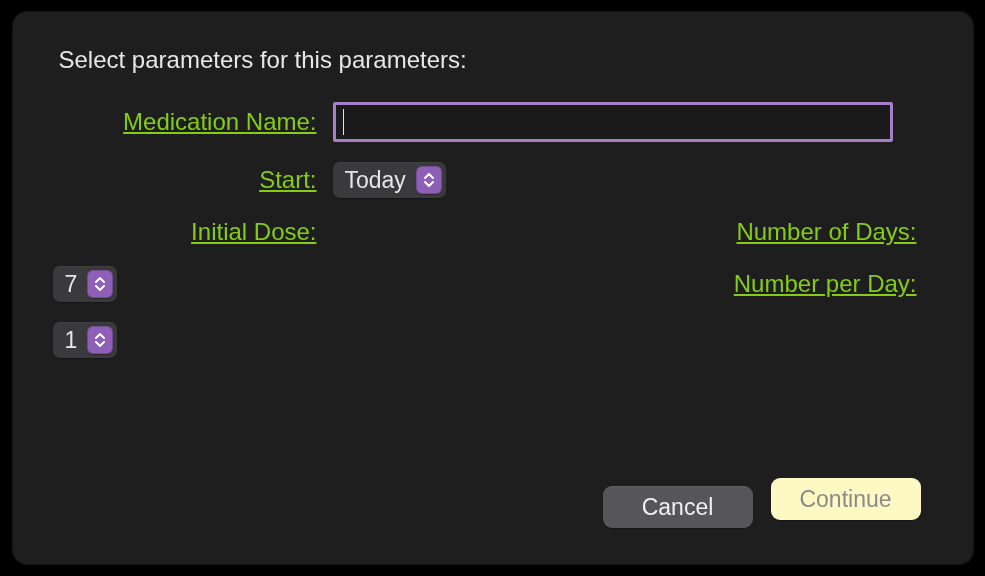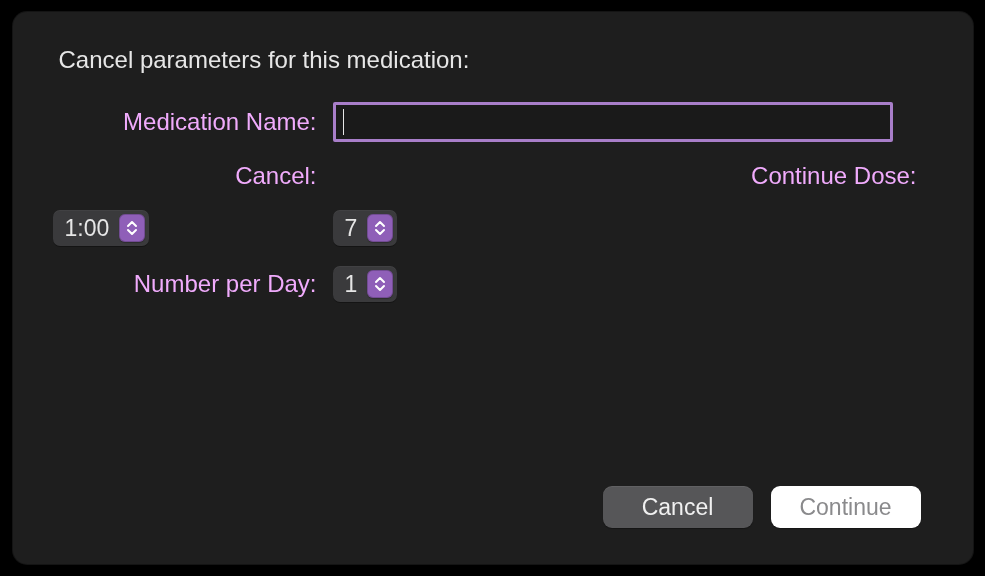--- a/index.html
+++ b/index.html
@@ -33,25 +33,26 @@
       margin-bottom: 28px;
       margin-left: 6px;
     }
     .form {
       display: grid;
       grid-template-columns: 280px 1fr;
       row-gap: 20px;
       align-items: center;
     }
     .label {
-      color: #f0abfc;
+      color: #84cc16;
       font-size: 24px;
       font-weight: 400;
       text-align: right;
       padding-right: 16px;
+      text-decoration: underline;
     }
     .input-text {
       width: 560px;
       height: 40px;
       background: #1a1a1a;
       border: 3px solid #a87ec9;
       border-radius: 2px;
       color: #e6e6e6;
       font-size: 20px;
       padding: 4px 8px;
@@ -121,57 +122,59 @@
       cursor: pointer;
       display: flex;
       align-items: center;
       justify-content: center;
       padding: 0 20px;
     }
     .btn-secondary {
       background: #565658;
       color: #f0f0f0;
       box-shadow: inset 0 1px 0 rgba(255,255,255,0.07), 0 1px 1px rgba(0,0,0,0.3);
+      margin-top: 8px;
     }
     .btn-primary {
-      background: #ffffff;
+      background: #fef9c3;
       color: #8a8a8c;
       box-shadow: inset 0 1px 0 rgba(255,255,255,0.03), 0 1px 1px rgba(0,0,0,0.3);
     }
   </style>
 </head>
 <body>
 
 <div class="dialog">
 
-  <div class="heading">Cancel parameters for this medication:</div>
+  <div class="heading">Select parameters for this parameters:</div>
 
   <div class="form">
 
     <div class="label">Medication Name:</div>
     <div class="input-text-cursor" style="width:560px;position:relative;">
       <input class="input-text" type="text" value="" style="">
     </div>
 
-    <div class="label">Cancel:</div>
-
-    <div class="label">Continue Dose:</div>
+    <div class="label">Start:</div>
     <div class="popup-wrap">
       <div class="popup">
-        <span class="popup-value">1:00</span>
+        <span class="popup-value">Today</span>
         <span class="popup-arrows">
           <svg width="12" height="16" viewBox="0 0 12 16">
               <path d="M2 6 L6 2 L10 6" stroke="#fff" stroke-width="2" fill="none" stroke-linecap="round" stroke-linejoin="round"></path>
               <path d="M2 10 L6 14 L10 10" stroke="#fff" stroke-width="2" fill="none" stroke-linecap="round" stroke-linejoin="round"></path>
             </svg>
         </span>
       </div>
     </div>
 
-
+    <div class="label">Initial Dose:</div>
+
+
+    <div class="label">Number of Days:</div>
     <div class="popup-wrap">
       <div class="popup">
         <span class="popup-value">7</span>
         <span class="popup-arrows">
           <svg width="12" height="16" viewBox="0 0 12 16">
               <path d="M2 6 L6 2 L10 6" stroke="#fff" stroke-width="2" fill="none" stroke-linecap="round" stroke-linejoin="round"></path>
               <path d="M2 10 L6 14 L10 10" stroke="#fff" stroke-width="2" fill="none" stroke-linecap="round" stroke-linejoin="round"></path>
             </svg>
         </span>
       </div>

